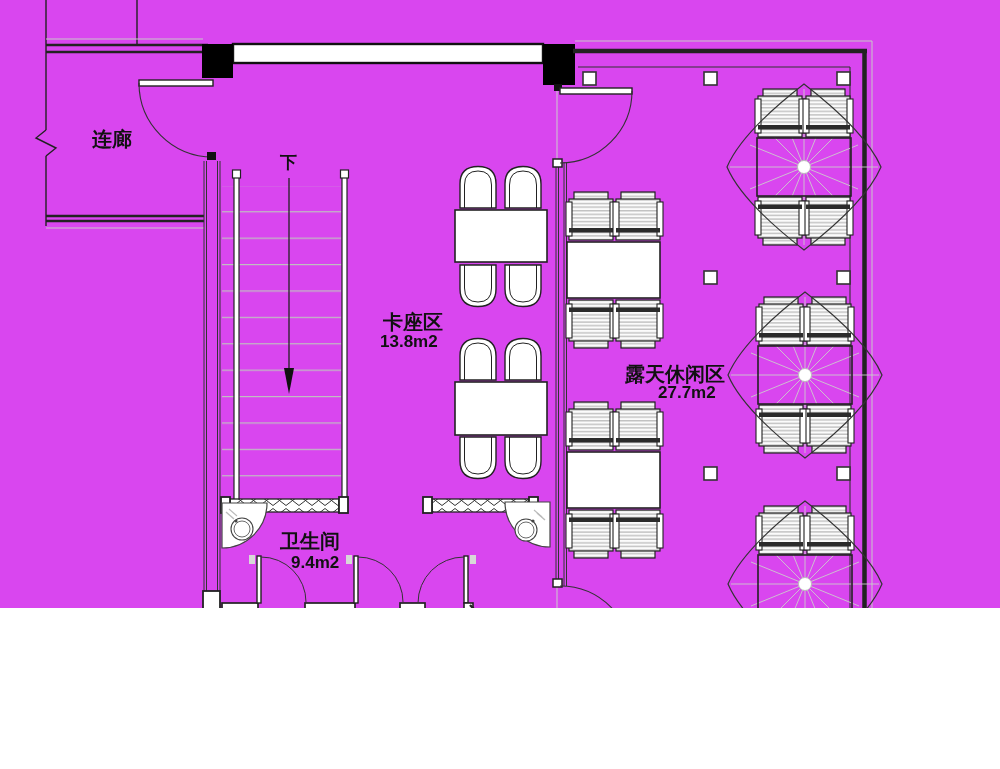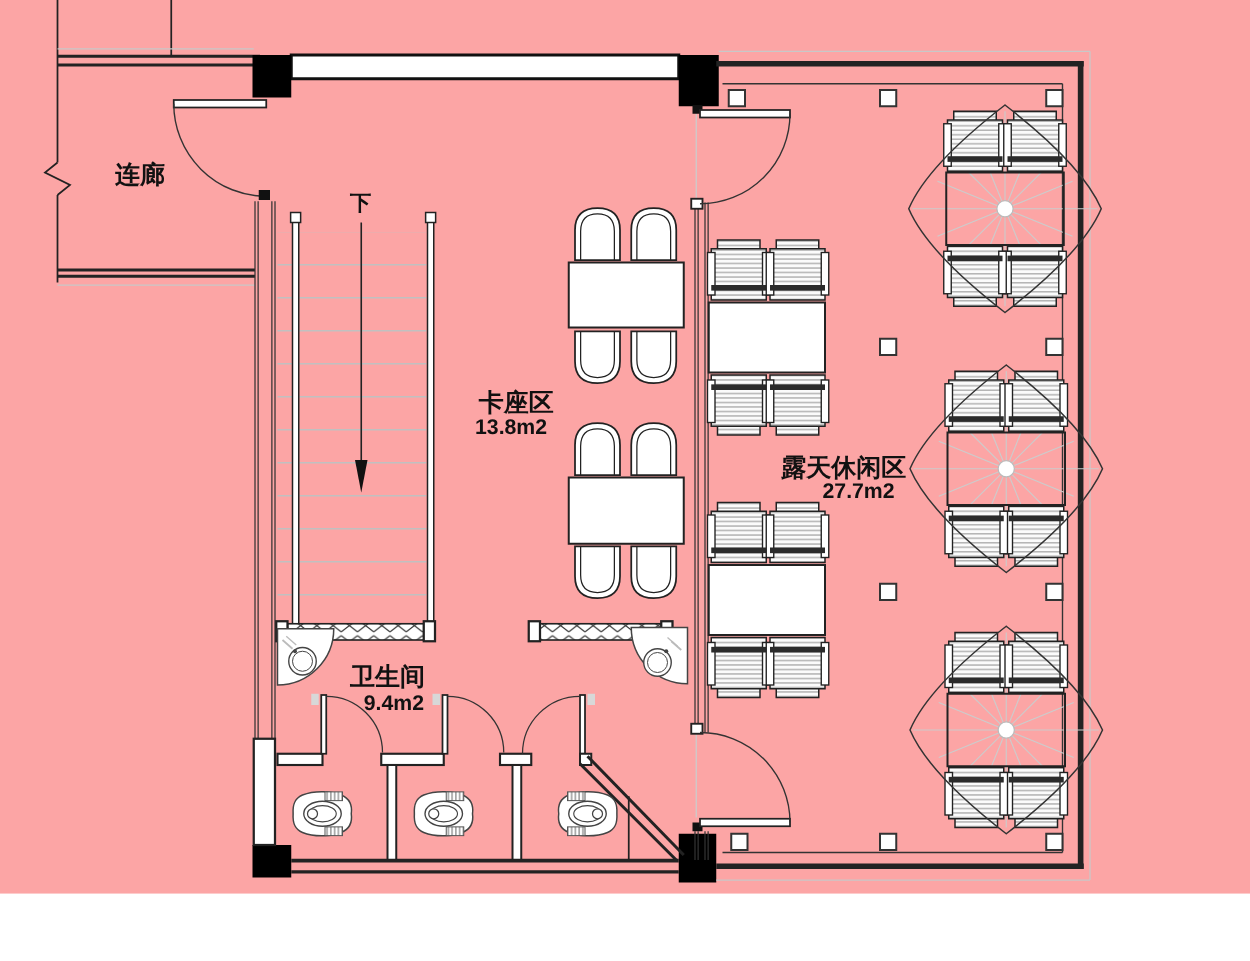--- a/index.html
+++ b/index.html
@@ -1,16 +1,16 @@
 <!DOCTYPE html>
 <html><head>
 <meta charset="utf-8">
 <style>
   html,body{margin:0;padding:0;background:#fff;}
-  #stage{position:relative;width:1000px;height:715px;background:#fca5a5;overflow:hidden;
+  #stage{position:relative;width:1000px;height:608px;background:#d946ef;overflow:hidden;
          font-family:"Liberation Sans",sans-serif;}
   svg{position:absolute;left:0;top:0;}
   text{font-family:"Liberation Sans",sans-serif;font-weight:bold;fill:#111;}
   .area-name{font-size:20px;}
   .area-size{font-size:17px;}
   .small-label{font-size:17px;}
 </style>
 </head>
 <body>
 

